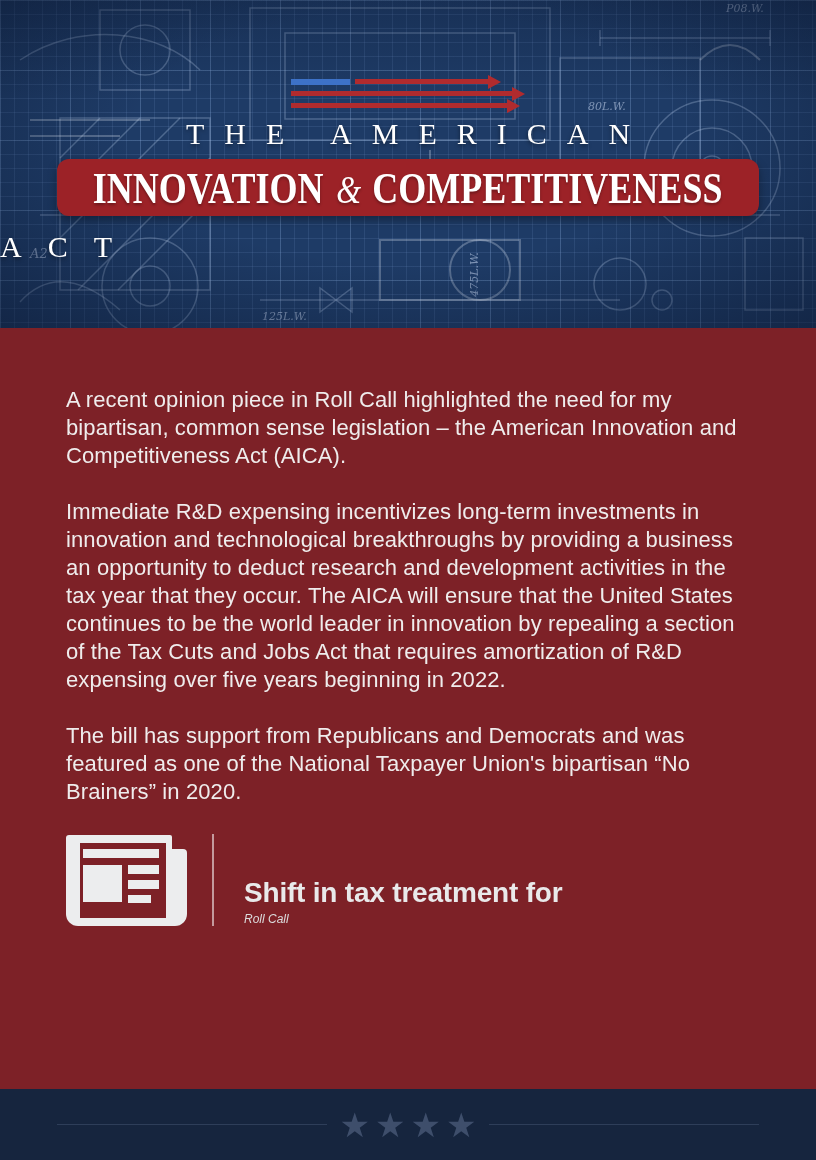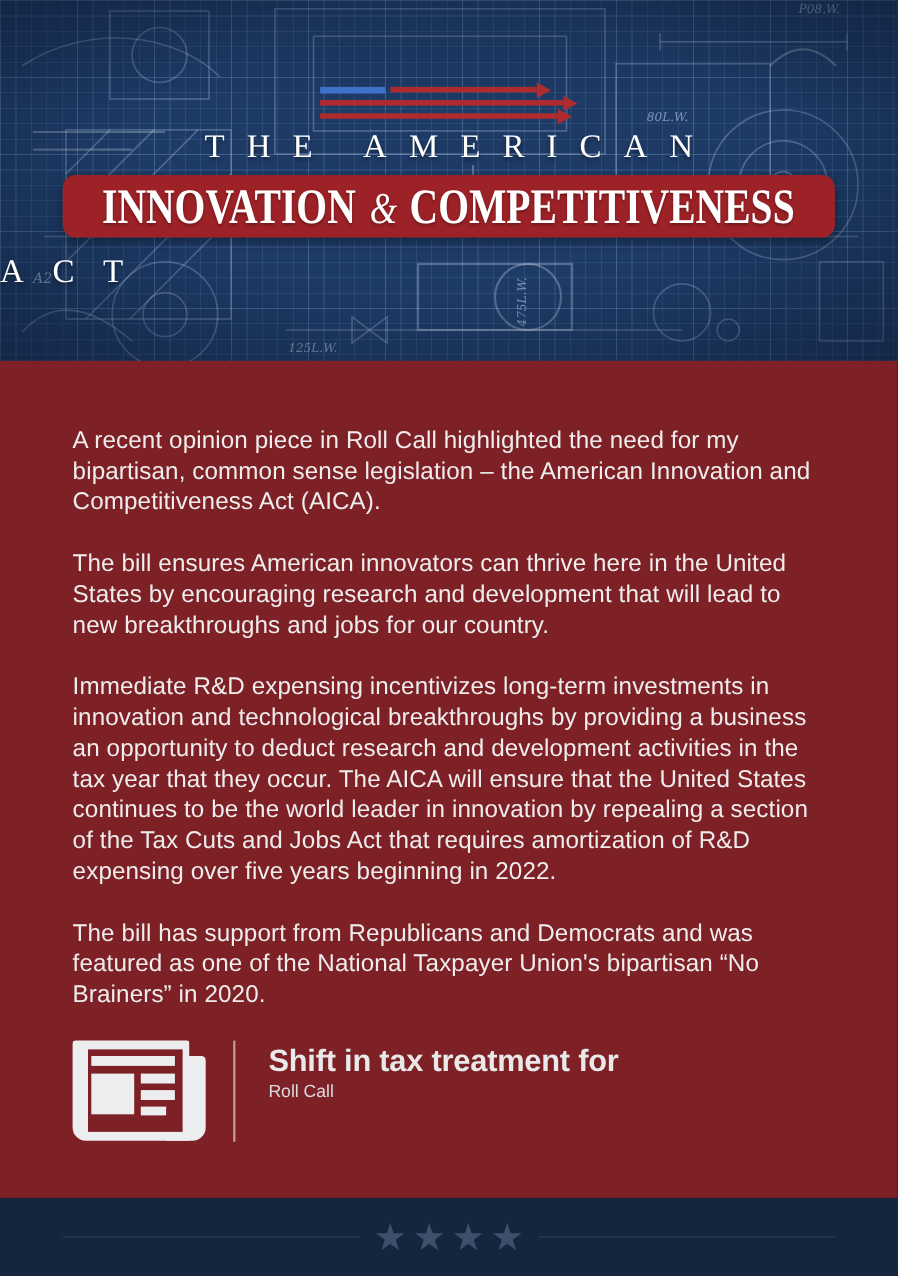--- a/index.html
+++ b/index.html
@@ -94,21 +94,21 @@
     color:var(--text_white,#efecec);
   }
   .content p{
     margin:0 0 28px;
     font-size:22px;
     line-height:28px;
     letter-spacing:.1px;
   }
 
   
-  .citation{display:flex;align-items:flex-start;margin-top:12px;}
+  .citation{display:flex;align-items:flex-end;margin-top:12px;}
   .newspaper{position:relative;width:121px;height:91px;flex:0 0 auto;}
   .np-back{position:absolute;left:85px;top:14px;right:0;bottom:0;background:#ecedee;border-radius:0 4px 12px 0;}
   .np-front{position:absolute;left:0;top:0;width:106px;height:91px;background:#ecedee;border-radius:3px 2px 0 12px;}
   .np-page{position:absolute;left:14px;top:8px;width:86px;height:75px;background:var(--body_maroon,#7d2127);}
   .np-bar{position:absolute;background:#ecedee;}
   .np-title{left:3px;top:6px;width:76px;height:9px;}
   .np-img{left:3px;top:22px;width:39px;height:37px;}
   .np-l1{left:48px;top:22px;width:31px;height:9px;}
   .np-l2{left:48px;top:37px;width:31px;height:9px;}
   .np-l3{left:48px;top:52px;width:23px;height:8px;}
@@ -118,21 +118,22 @@
   .cite-text{padding-top:2px;}
   .cite-headline{
     font-weight:700;
     font-size:28px;
     line-height:33px;
     color:#e9e9ea;
     letter-spacing:-.2px;
   }
   .cite-source{
     margin-top:3px;
-    font-size:16px;
+    font-style:italic;
+    font-size:12px;
     color:#dcdcdd;
   }
 
   
   .footer{
     position:absolute;left:0;bottom:0;
     width:816px;height:71px;
     background:var(--footer_navy,#16253e);
     display:flex;align-items:center;
     padding:0 57px;box-sizing:border-box;
@@ -235,21 +236,20 @@
       </div>
 
       <div class="act">
         <span>ACT</span>
       </div>
     </div>
   </header>
 
   <main class="content">
     <p>A recent opinion piece in Roll Call highlighted the need for my bipartisan, common sense legislation – the American Innovation and Competitiveness Act (AICA).</p>
-    <p>The bill ensures American innovators can thrive here in the United States by encouraging research and development that will lead to new breakthroughs and jobs for our country.</p>
     <p>Immediate R&amp;D expensing incentivizes long-term investments in innovation and technological breakthroughs by providing a business an opportunity to deduct research and development activities in the tax year that they occur. The AICA will ensure that the United States continues to be the world leader in innovation by repealing a section of the Tax Cuts and Jobs Act that requires amortization of R&amp;D expensing over five years beginning in 2022.</p>
     <p>The bill has support from Republicans and Democrats and was featured as one of the National Taxpayer Union's bipartisan “No Brainers” in 2020.</p>
 
     <div class="citation">
       <div class="newspaper">
         <div class="np-back"></div>
         <div class="np-front"></div>
         <div class="np-page">
           <div class="np-bar np-title"></div>
           <div class="np-bar np-img"></div>

